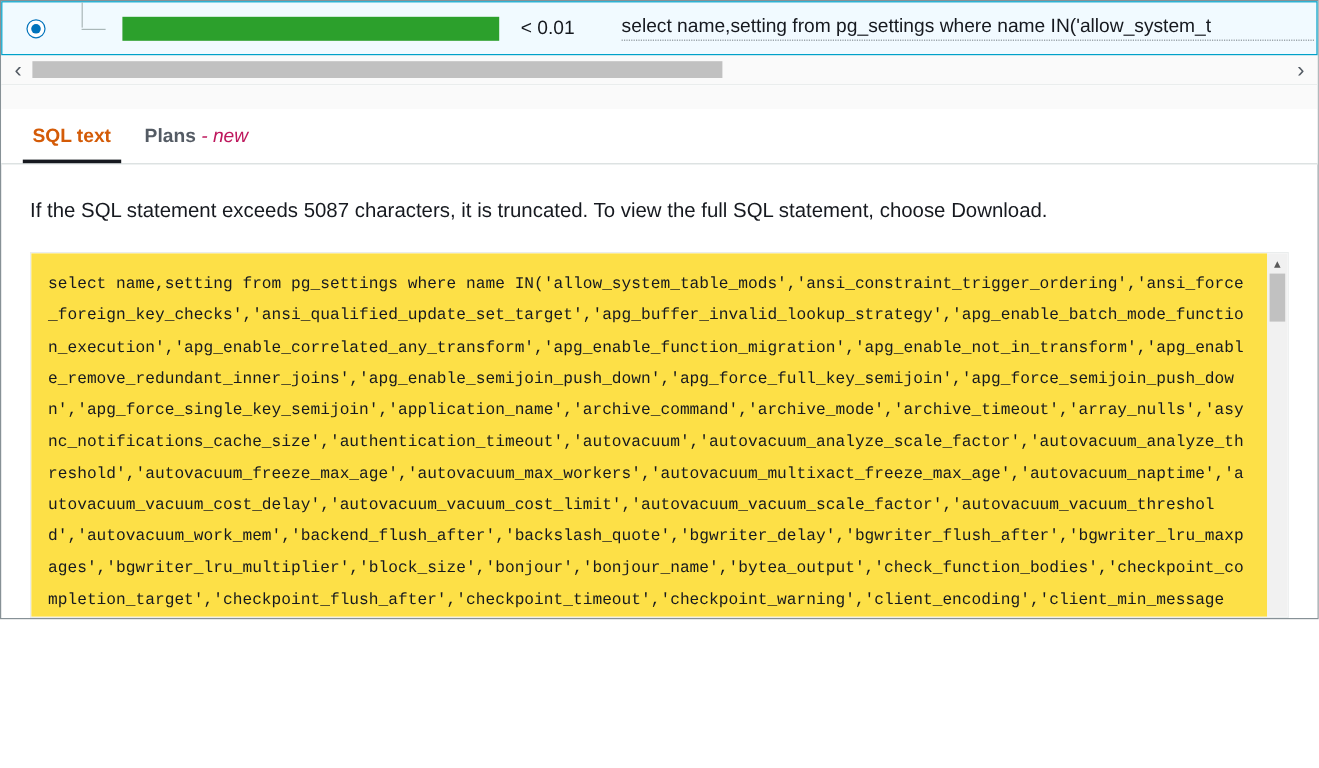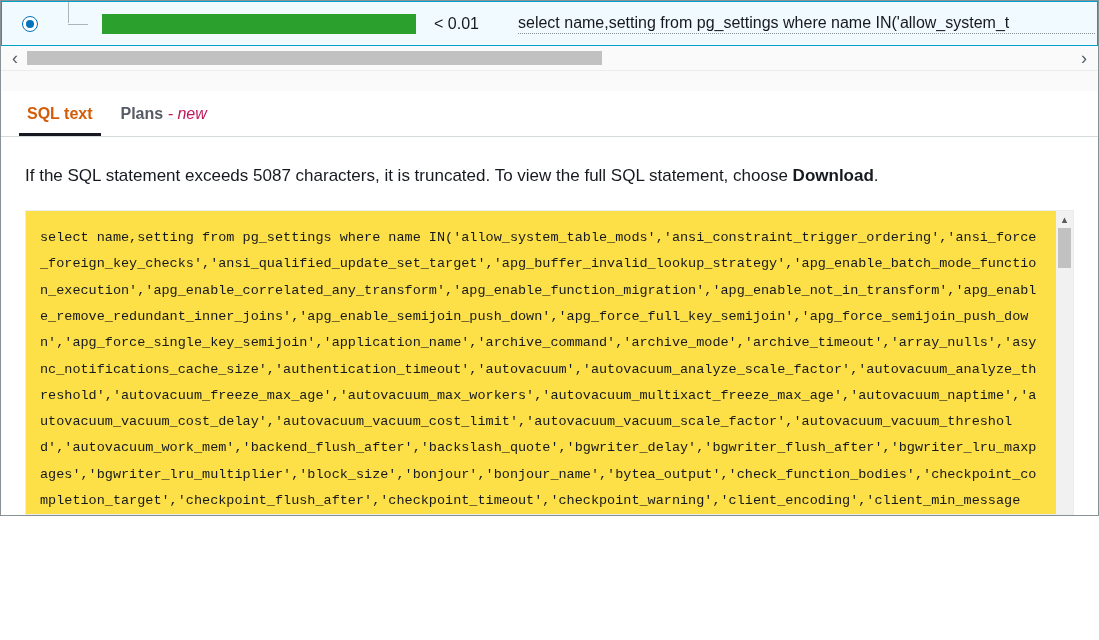--- a/index.html
+++ b/index.html
@@ -74,21 +74,21 @@
     color:#545b64; font-weight:700;
     position:relative;
   }
   .tab.active { color:#d45b07; }
   .tab.active::after {
     content:""; position:absolute; left:-6px; right:-6px; bottom:-1px; height:3px; background:#16191f;
   }
   .tab .new-suffix { font-style:italic; font-weight:400; color:#be185d; }
   .content-pad { padding:28px 24px 0 24px; flex:1; display:flex; flex-direction:column; overflow:hidden; }
   .notice { font-size:17px; color:#16191f; line-height:1.35; margin-bottom:22px; }
-  .notice strong { font-weight:700; }
+  .notice strong { font-weight:400; }
   .code-wrap {
     flex:1; display:flex; border:1px solid #eaeded;
     overflow:hidden;
   }
   .code-box {
     flex:1;
     background:#fde047;
     font-family: Monaco, Consolas, "Courier New", monospace;
     font-size:13.5px;
     color:#16191f;

